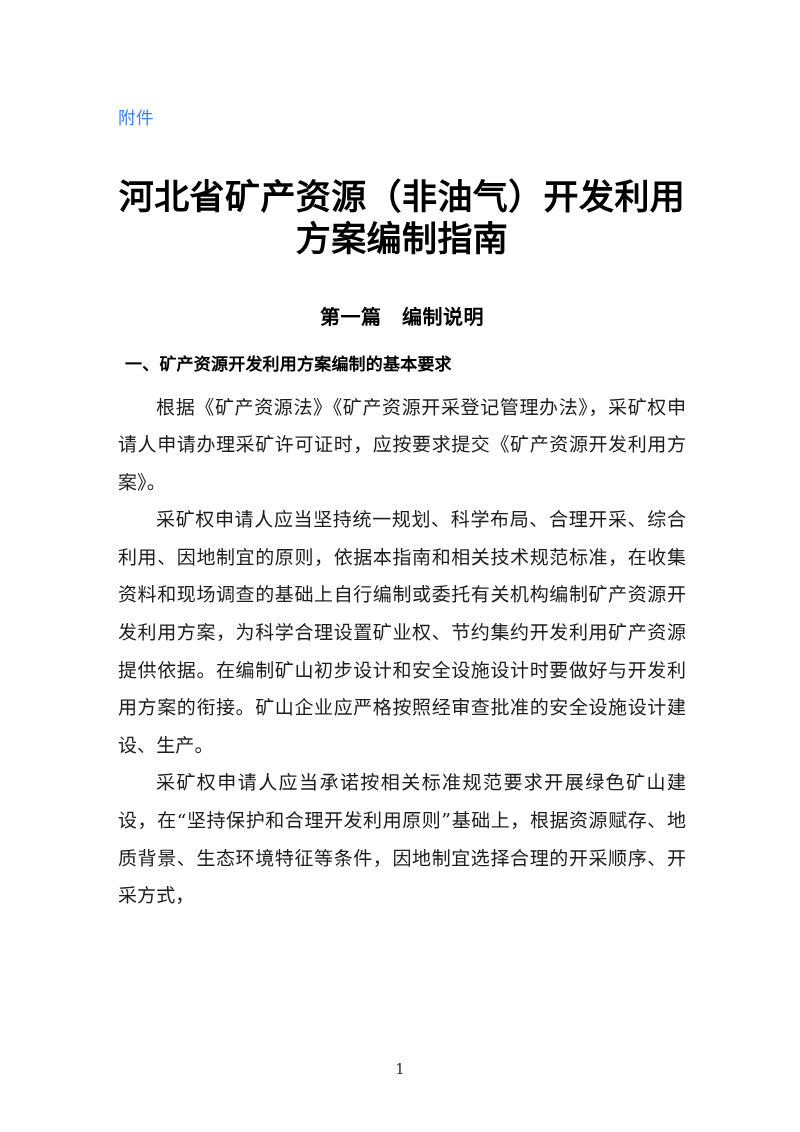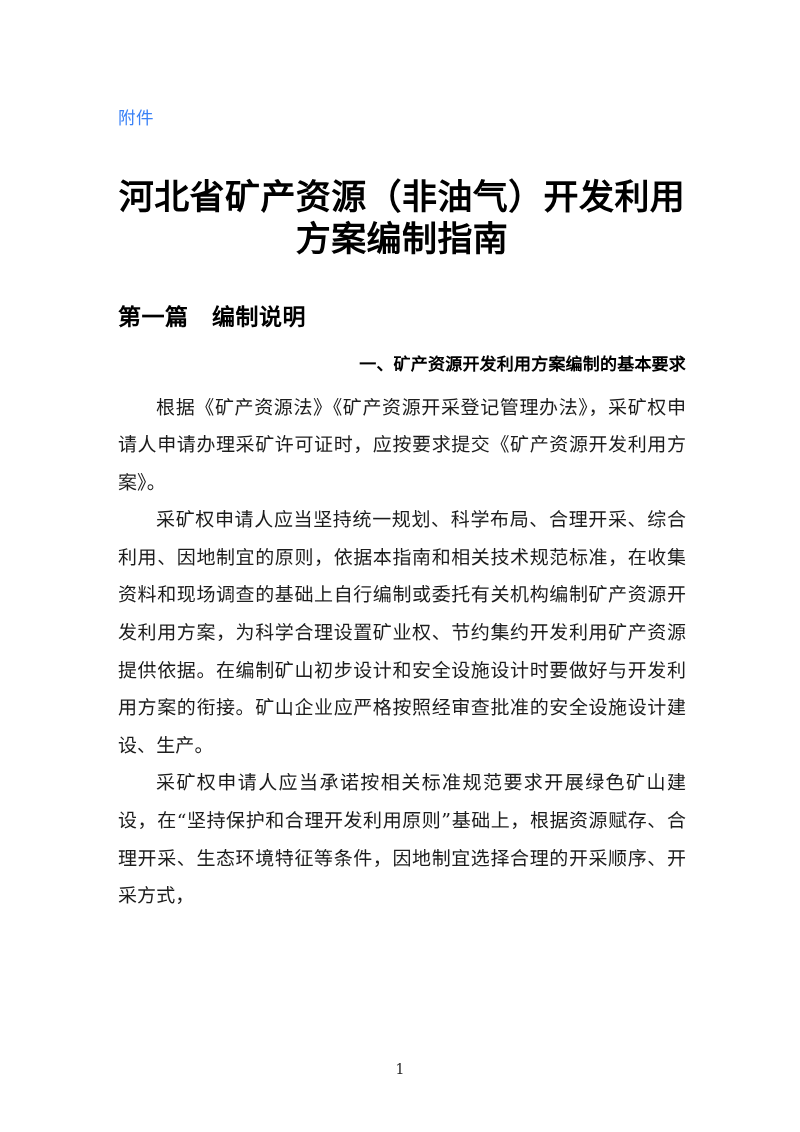--- a/index.html
+++ b/index.html
@@ -56,35 +56,35 @@
     font-size: 35px;
     line-height: 42px;
     letter-spacing: 0.4px;
     color: #000000;
   }
 
   
   .part-heading {
     margin: 0;
     padding-top: 40px;
-    text-align: left;
+    text-align: center;
     font-family: "DejaVu Serif", "Liberation Serif", serif;
     font-weight: bold;
-    font-size: 23px;
+    font-size: 20px;
     line-height: 34px;
     letter-spacing: 0.5px;
     color: #000000;
   }
 
   
   .section-heading {
     margin: 0;
     padding-top: 17px;
     padding-left: 7px;
-    text-align: right;
+    text-align: left;
     font-family: "DejaVu Sans", "Liberation Sans", sans-serif;
     font-weight: bold;
     font-size: 17px;
     line-height: 26px;
     letter-spacing: 0.2px;
     color: #000000;
   }
 
   
   .para {
@@ -130,19 +130,19 @@
 
     <h2 class="part-heading">第一篇　编制说明</h2>
 
     <h3 class="section-heading">一、矿产资源开发利用方案编制的基本要求</h3>
 
     <p class="para">根据《矿产资源法》《矿产资源开采登记管理办法》，采矿权申请人申请办理采矿许可证时，应按要求提交《矿产资源开发利用方案》。</p>
 
     <p class="para">采矿权申请人应当坚持统一规划、科学布局、合理开采、综合利用、因地制宜的原则，依据本指南和相关技术规范标准，在收集资料和现场调查的基础上自行编制或委托有关机构编制矿产资源开发利用方案，为科学合理设置矿业权、节约集约开发利用矿产资源提供依据。在编制矿山初步设计和安全设施设计时要做好与开发利用方案的衔接。矿山企业应严格按照经审查批准的安全设施设计建设、生产。</p>
 
 
-    <p class="para">采矿权申请人应当承诺按相关标准规范要求开展绿色矿山建设，在“坚持保护和合理开发利用原则”基础上，根据资源赋存、合理开采、生态环境特征等条件，因地制宜选择合理的开采顺序、开采方式，</p>
+    <p class="para">采矿权申请人应当承诺按相关标准规范要求开展绿色矿山建设，在“坚持保护和合理开发利用原则”基础上，根据资源赋存、地质背景、生态环境特征等条件，因地制宜选择合理的开采顺序、开采方式，</p>
 
   </div>
 
   <div class="page-number">1</div>
 
 </div>
 
 </body></html>

